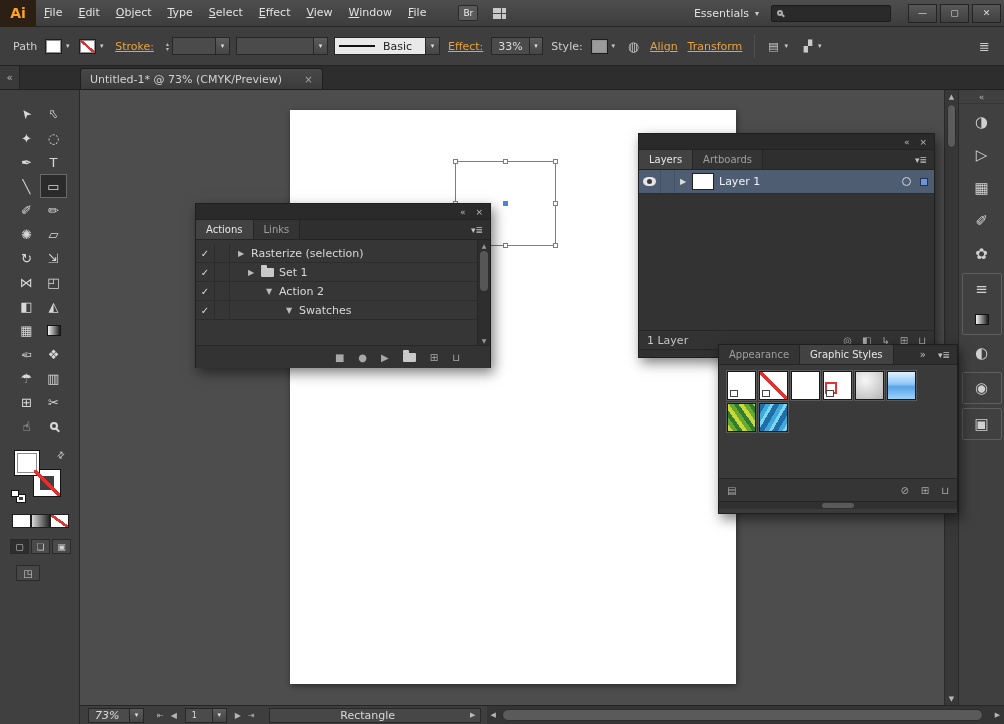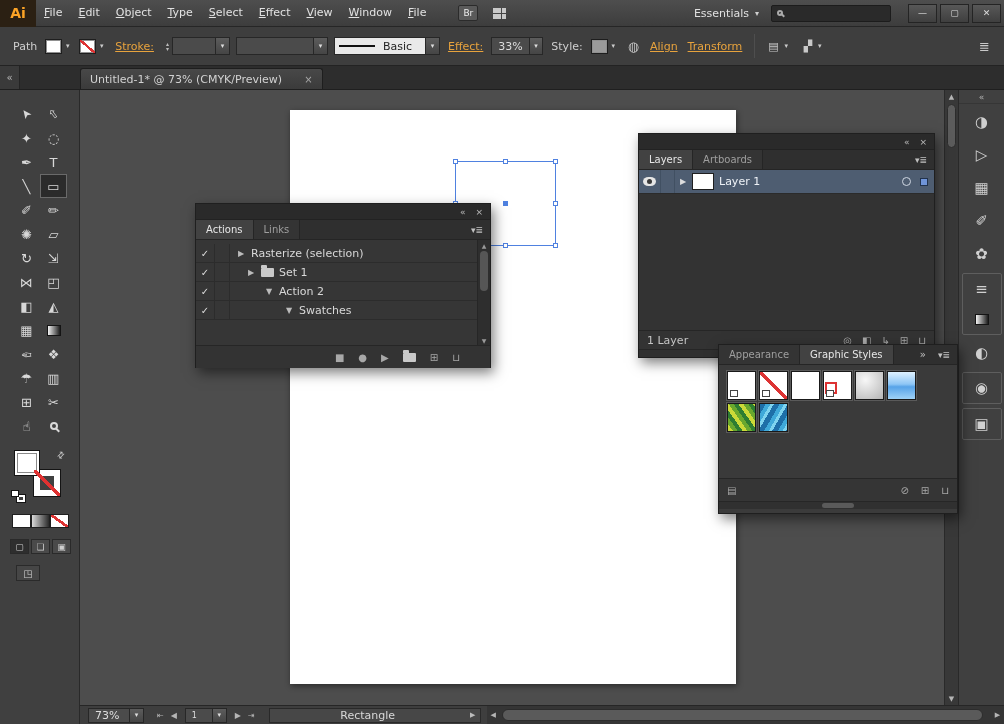--- a/index.html
+++ b/index.html
@@ -144,21 +144,21 @@
   .dock-head { height:14px; align-self:stretch; display:flex; align-items:center; justify-content:center;
     color:#b5b5b5; font-size:9px; border-bottom:1px solid #363636; }
   .dock-btn { width:38px; height:30px; margin-top:3px; display:flex; align-items:center;
     justify-content:center; color:#d0d0d0; font-size:15px; }
   .dock-group { border:1px solid #5e5e5e; border-radius:2px; margin-top:4px; }
   .dock-group .dock-btn { margin-top:0; }
 
   
   .statusbar { position:absolute; left:80px; right:0; bottom:0; height:19px; background:#3e3e3e;
     border-top:1px solid #262626; display:flex; align-items:center; z-index:45; padding-left:5px; }
-  .zoom-dd { width:56px; height:15px; }
+  .zoom-dd { width:56px; height:15px;font-style:italic; }
   .nav { display:flex; align-items:center; margin-left:8px; gap:3px; color:#b5b5b5; font-size:8px; }
   .nav-btn { padding:0 2px; }
   .ab-dd { width:42px; height:15px; }
   .status-box { width:212px; height:15px; margin-left:12px; background:#474747;
     border:1px solid #292929; display:flex; align-items:center; }
   .st-val { flex:1; text-align:center; color:#d8d8d8; }
   .st-btn { width:14px; font-size:7px; color:#bbb; text-align:center; }
   .hscroll { flex:1; height:19px; display:flex; align-items:center; margin-left:6px; background:#353535; }
   .hs-btn { width:13px; font-size:7px; color:#b5b5b5; text-align:center; }
   .hs-track { flex:1; height:13px; position:relative; }

